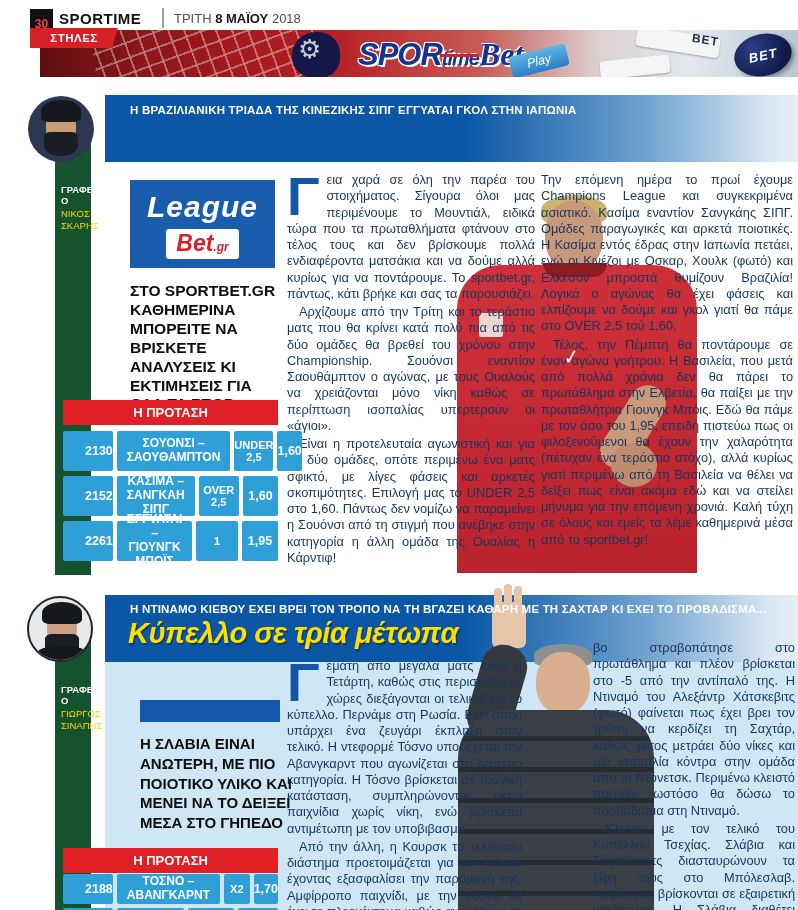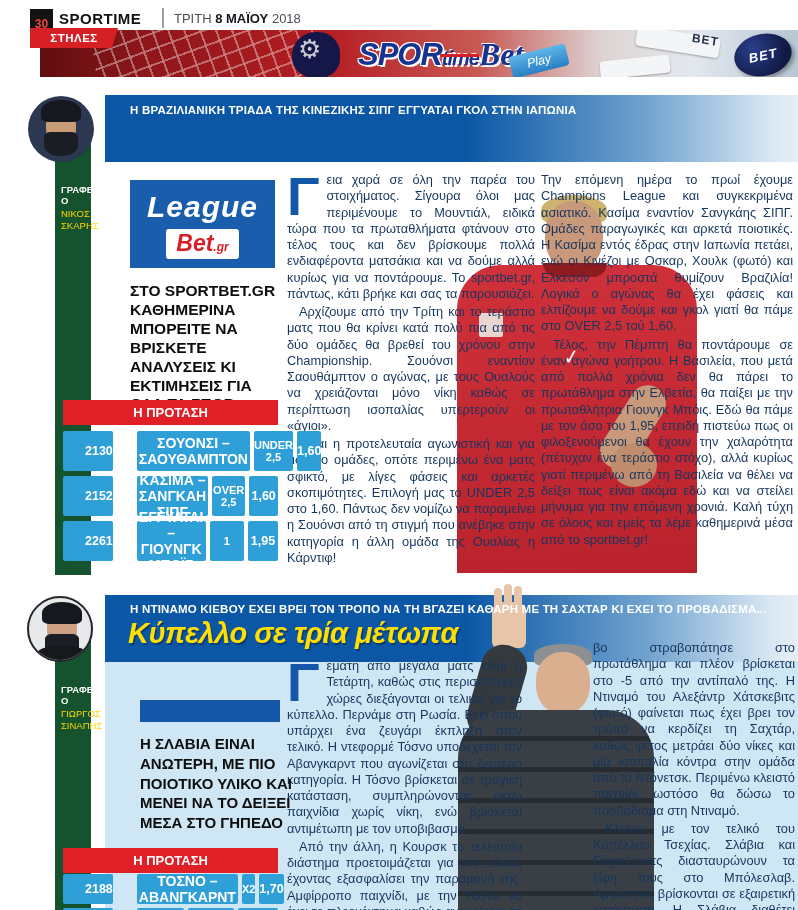--- a/index.html
+++ b/index.html
@@ -59,21 +59,21 @@
   .author-label { margin:56px 0 0 6px; color:#fff; font-size:9.5px; font-weight:bold; }
   .author-name { margin:2px 0 0 6px; color:#ffd700; font-size:9.5px; font-weight:normal; line-height:1.3; width:40px; }
   .avatar { width:66px; height:66px; border-radius:50%; z-index:5; overflow:hidden; }
   .redbar { width:215px; height:25px; background:#e01f26; color:#fff; font-weight:bold; font-size:13px;
             display:flex; align-items:center; justify-content:center; z-index:4; }
   .btable { width:215px; z-index:4; display:flex; flex-direction:column; gap:5px; }
   .trow { display:flex; gap:4px; height:40px; }
   .tcell { background:#2f9fd8; color:#fff; font-weight:bold; display:flex; align-items:center;
            justify-content:center; text-align:center; border-radius:2px; }
   .c-code { width:50px; font-size:12.5px;padding-left:22px; }
-  .c-match { flex:1; font-size:14px; line-height:1.15; padding:0 2px;margin-left:20px; }
+  .c-match { flex:1; font-size:12px; line-height:1.15; padding:0 10px; }
   .c-pick { width:46px; font-size:11px; line-height:1.1; }
   .c-odds { width:40px; font-size:12.5px; }
   .bodycol { z-index:3; font-size:12.8px; line-height:1.27; color:#16365e; text-align:justify; }
   .bodycol p + p { text-indent:12px; margin-top:2px; }
   .dropcap { float:left; font-size:54px; line-height:.8; font-weight:bold; color:#1457a8; margin:3px 7px 0 0; }
 
   
   .av1 { left:28px; top:96px; background:#2c3752; }
   .av-hair  { position:absolute; left:13px; top:4px; width:40px; height:22px; background:#15181f; border-radius:50% 50% 20% 20%; }
   .av-face  { position:absolute; left:18px; top:12px; width:30px; height:38px; background:#c99c78; border-radius:46%; }

